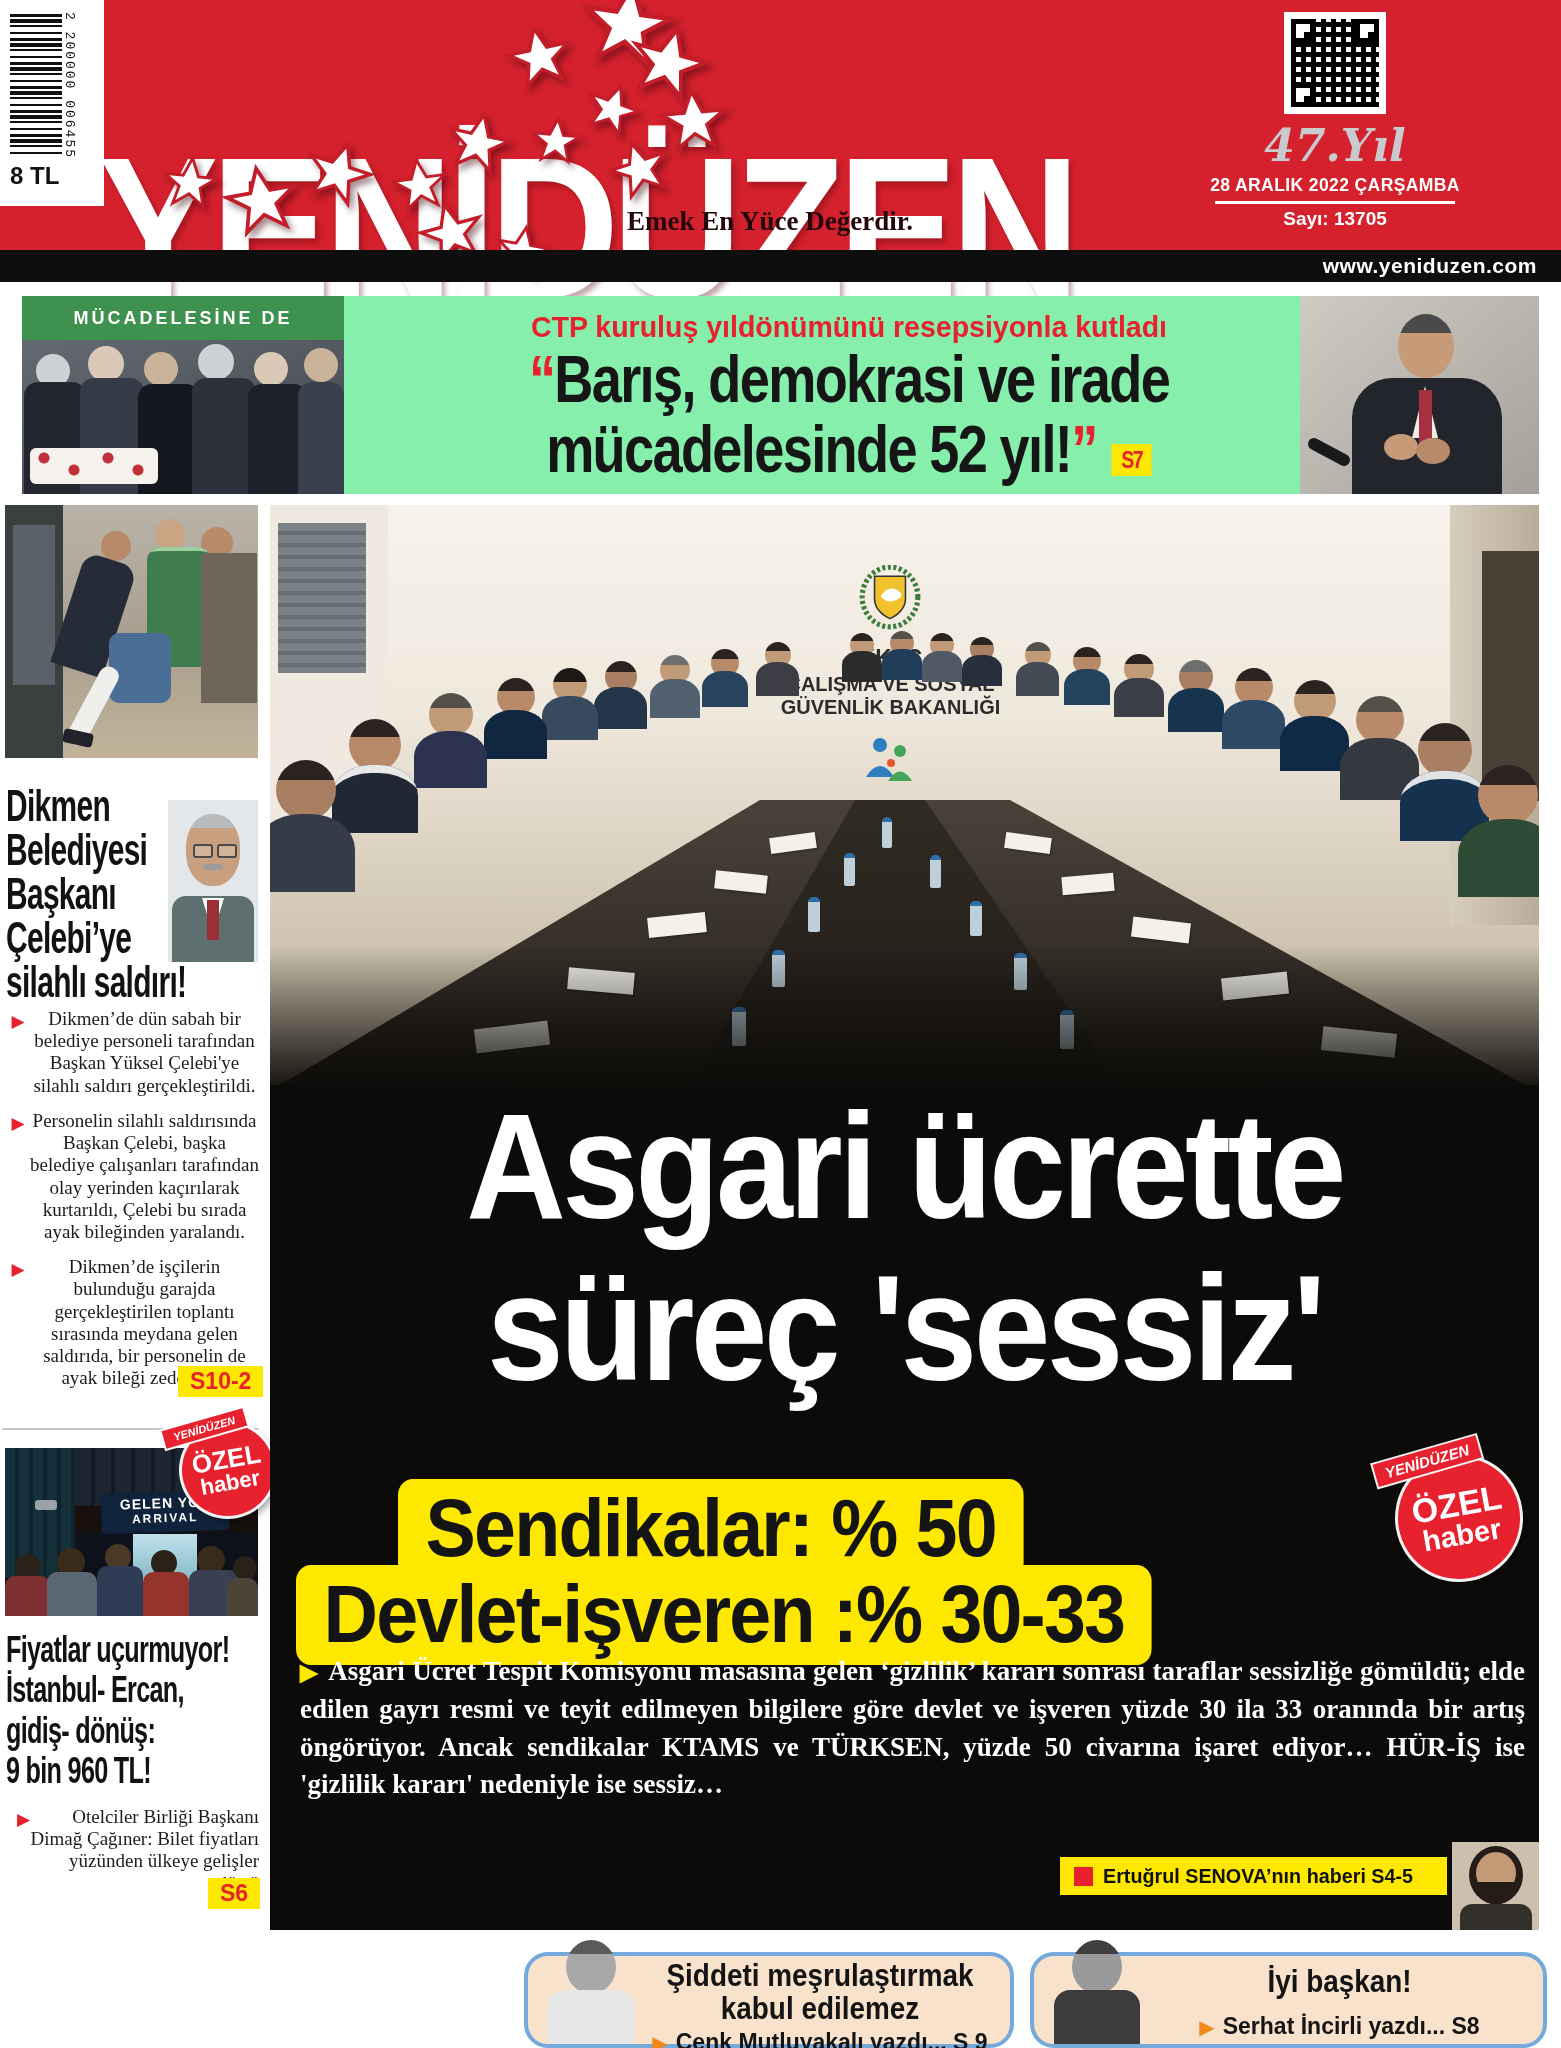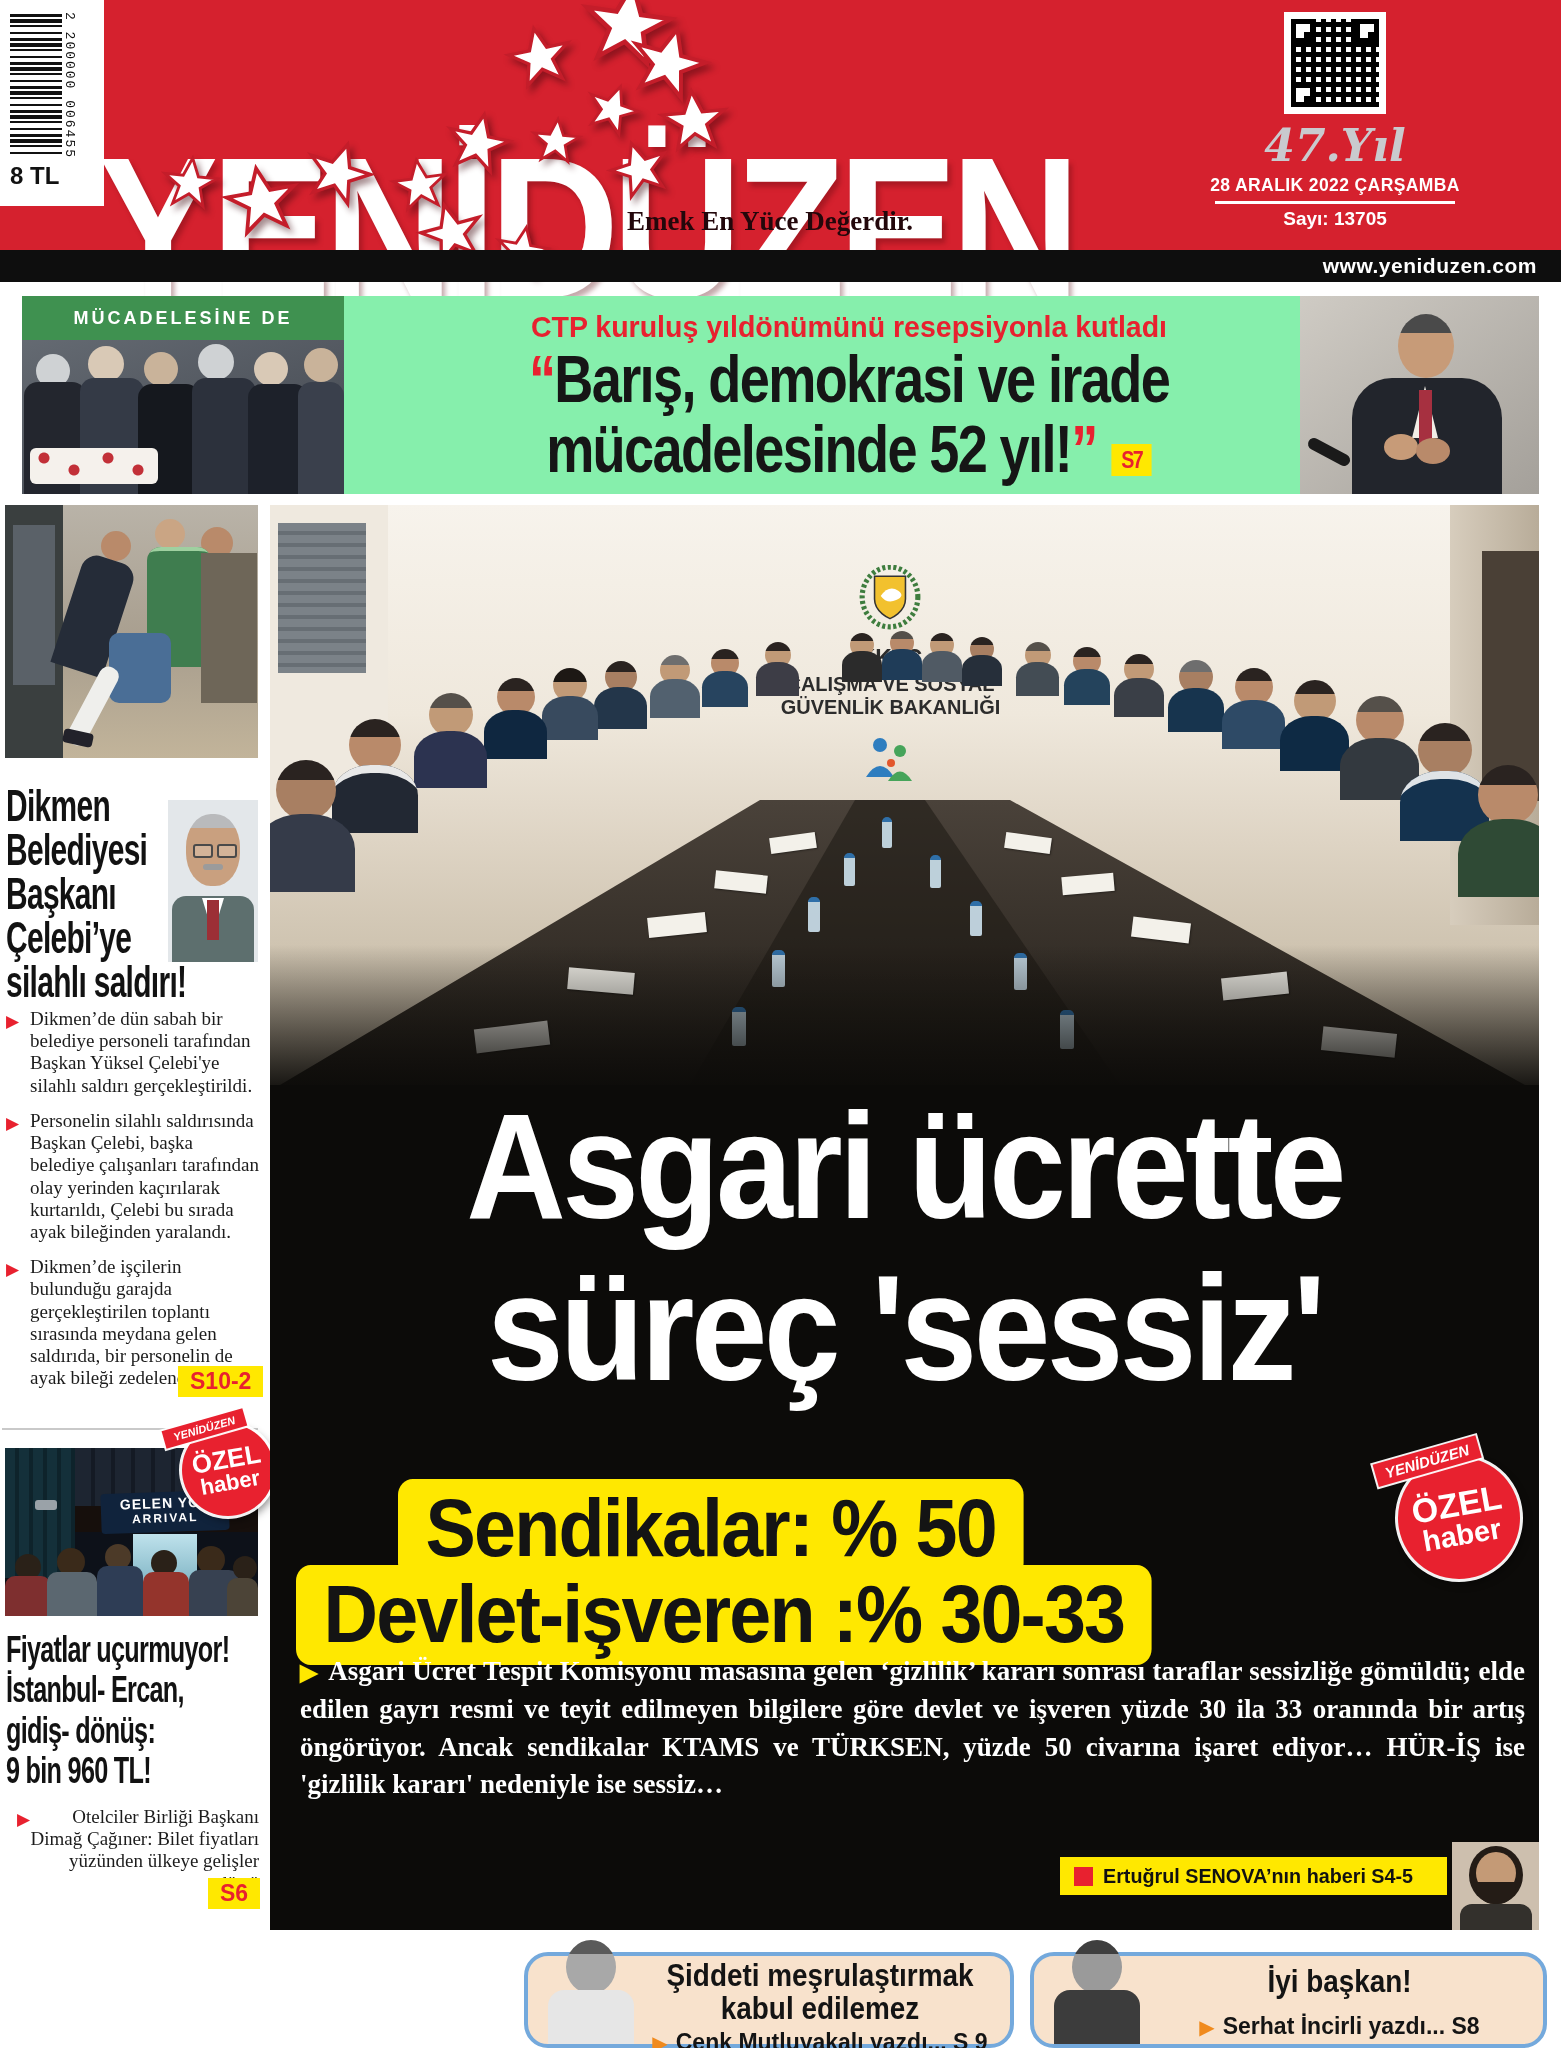--- a/index.html
+++ b/index.html
@@ -240,21 +240,21 @@
   <div class="photo" style="left:168px;top:800px;width:90px;height:162px;background:#e3e7ea;">
     <div class="shape" style="left:4px;top:96px;width:82px;height:66px;background:#5d6f6e;border-radius:14px 14px 0 0;"></div>
     <div class="shape" style="left:34px;top:98px;width:22px;height:36px;background:#fff;clip-path:polygon(50% 100%,0 0,100% 0);"></div>
     <div class="shape" style="left:39px;top:100px;width:12px;height:40px;background:#9c2f36;"></div>
     <div class="head" style="left:18px;top:14px;width:54px;height:72px;background:linear-gradient(#b9babc 0 20%,#c9a07f 20%);border-radius:46%;"></div>
     <div class="shape" style="left:25px;top:44px;width:16px;height:10px;border:2px solid #4a4a4a;border-radius:3px;background:rgba(255,255,255,.2);"></div>
     <div class="shape" style="left:49px;top:44px;width:16px;height:10px;border:2px solid #4a4a4a;border-radius:3px;background:rgba(255,255,255,.2);"></div>
     <div class="shape" style="left:35px;top:64px;width:20px;height:6px;background:#9b9b9b;border-radius:3px;"></div>
   </div>
 
-  <div class="abs" style="left:6px;top:1008px;width:253px;">
+  <div class="abs" style="left:6px;top:1008px;width:253px;text-align:center;">
     <div class="bullet">
         <span class="tri"></span>
         <span>Dikmen’de dün sabah bir belediye personeli tarafından Başkan Yüksel Çelebi'ye silahlı saldırı gerçekleştirildi.</span>
       </div>
     <div class="bullet">
         <span class="tri"></span>
         <span>Personelin silahlı saldırısında Başkan Çelebi, başka belediye çalışanları tarafından olay yerinden kaçırılarak kurtarıldı, Çelebi bu sırada ayak bileğinden yaralandı.</span>
       </div>
     <div class="bullet">
         <span class="tri"></span>

